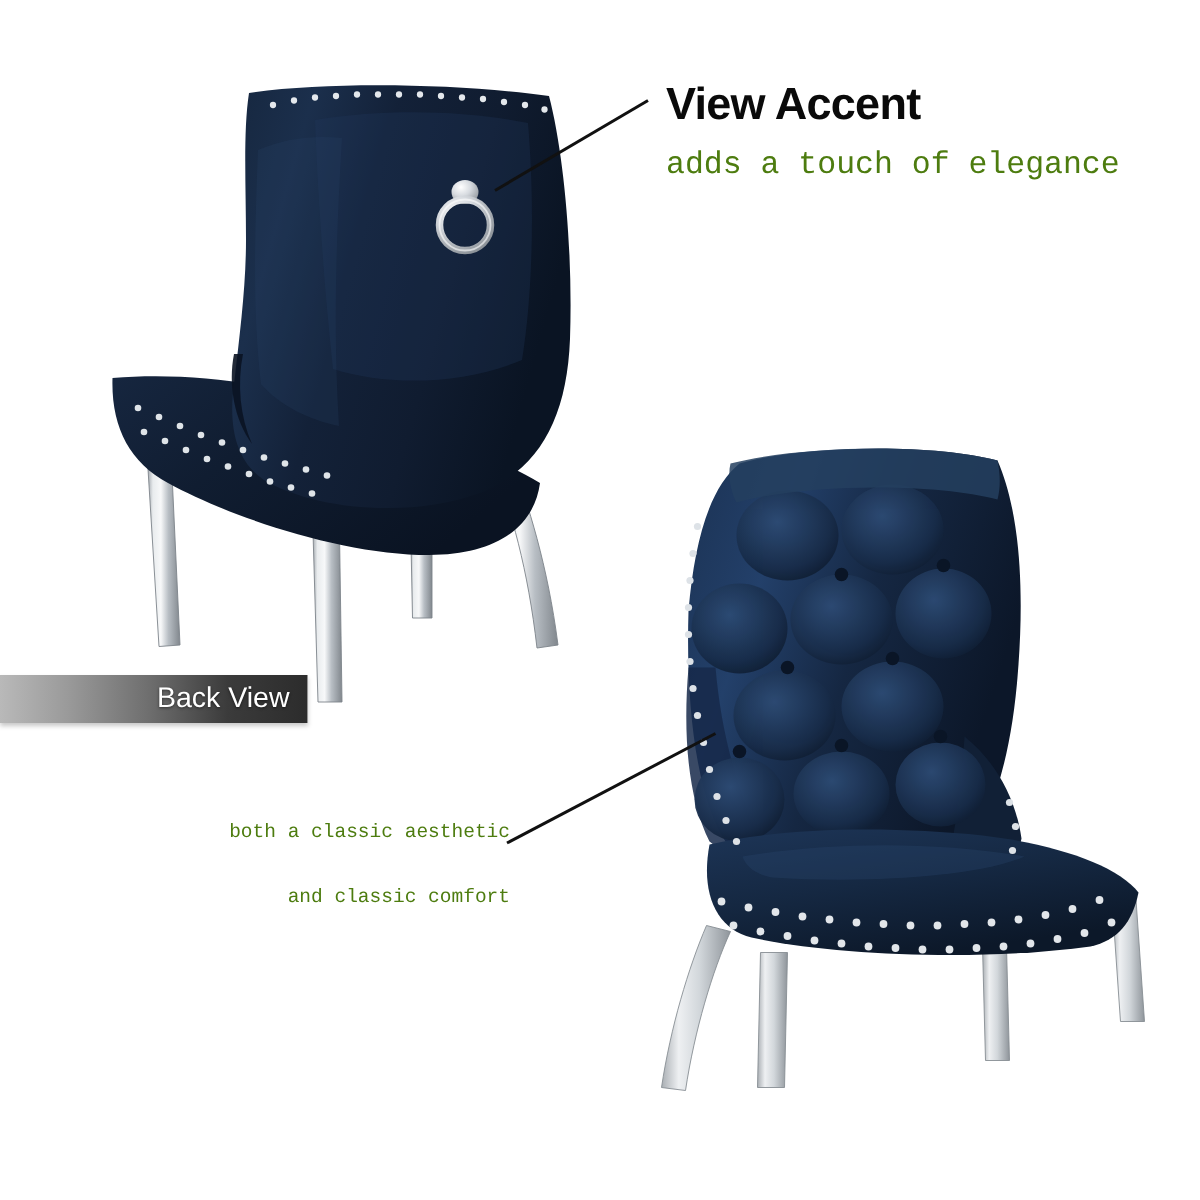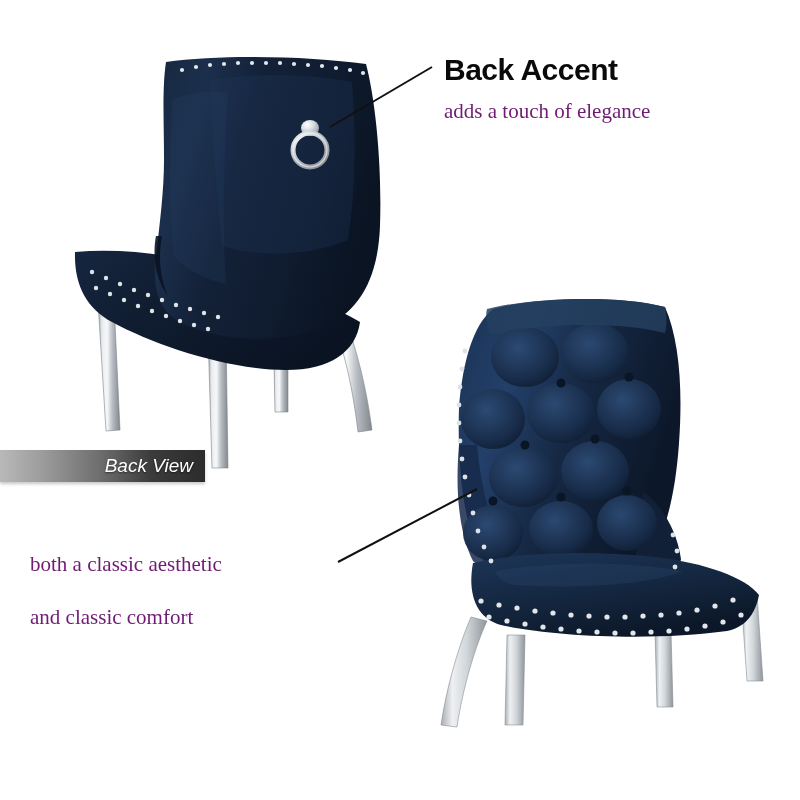--- a/index.html
+++ b/index.html
@@ -19,46 +19,45 @@
   
   .callout { position: absolute; }
   .callout-title {
     font-family: "Liberation Sans", sans-serif;
     font-weight: bold;
     color: #0a0a0a;
     letter-spacing: -0.5px;
     white-space: nowrap;
   }
   .callout-sub {
-    font-family: Liberation Serif, serif;
-    color: #701a75;
+    font-family: Liberation Mono, monospace;
+    color: #4d7c0f;
     white-space: nowrap;
   }
 
   #ring-callout { left: 444px; top: 52px; text-align: left; }
   #ring-callout .callout-title { font-size: 30px; line-height: 36px; }
   #ring-callout .callout-sub { font-size: 21px; line-height: 30px; margin-top: 8px; }
 
   #wingback-callout { left: 30px; top: 528px; width: 310px; text-align: center; }
   #wingback-callout .callout-title { font-size: 30px; line-height: 36px; text-align: right; padding-right: 10px;}
-  #wingback-callout .callout-sub { font-size: 21px; line-height: 33px; margin-top: 20px; text-align: left; }
+  #wingback-callout .callout-sub { font-size: 13px; line-height: 33px; margin-top: 10px; text-align: right; }
 
   
   .leader { position: absolute; overflow: visible; }
 
   
   #back-view-bar {
     position: absolute;
     left: 0px;
     top: 450px;
     width: 205px;
     height: 32px;
     background: linear-gradient(to right, #b9b9b9 0%, #9a9a9a 22%, #6f6f6f 48%, #3b3b3b 74%, #2c2c2c 100%);
     box-shadow: 0 2px 3px rgba(0,0,0,0.22);
-    font-style: italic;
   }
   #back-view-label {
     position: absolute;
     right: 12px;
     top: 50%;
     transform: translateY(-50%);
     color: #ffffff;
     font-size: 19px;
     font-family: "Liberation Sans", sans-serif;
     text-shadow: 0 1px 2px rgba(0,0,0,0.55);
@@ -291,21 +290,21 @@
       </g>
     </svg>
   </div>
 
   <svg class="leader" id="leader-ring" style="left:0; top:0; width:800px; height:800px; pointer-events:none;">
     <line x1="330" y1="127" x2="432" y2="67" stroke="#111111" stroke-width="2"></line>
     <line x1="338" y1="562" x2="477" y2="489" stroke="#111111" stroke-width="2"></line>
   </svg>
 
   <div class="callout" id="ring-callout">
-    <div class="callout-title">Back Accent</div>
+    <div class="callout-title">View Accent</div>
     <div class="callout-sub">adds a touch of elegance</div>
   </div>
 
   <div class="callout" id="wingback-callout">
     <div class="callout-sub">both a classic aesthetic</div>
     <div class="callout-sub">and classic comfort</div>
   </div>
 
   <div id="back-view-bar">
     <span id="back-view-label">Back View</span>

